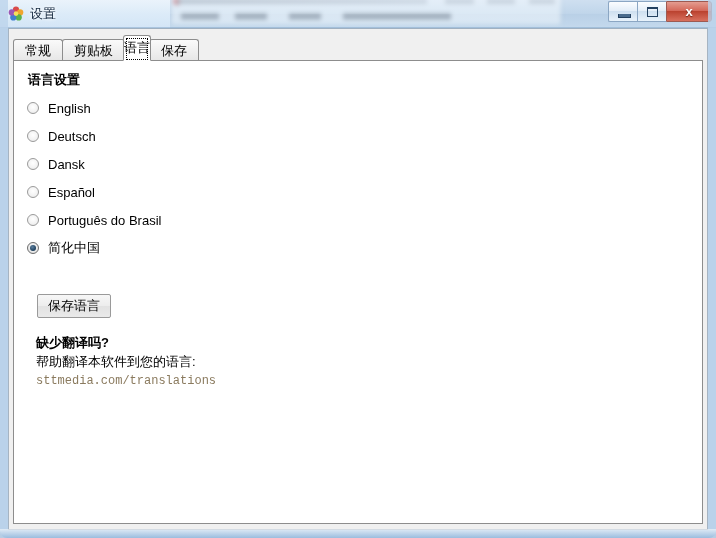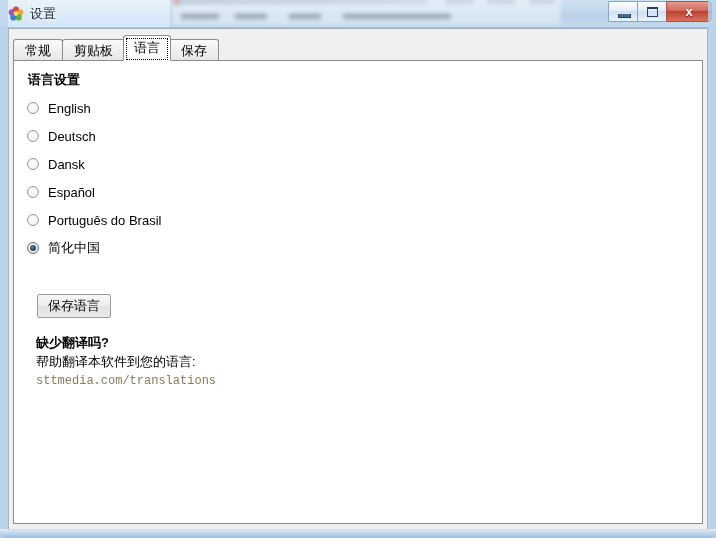--- a/index.html
+++ b/index.html
@@ -200,21 +200,21 @@
   }
   .tab.active {
     height: 26px;
     line-height: 24px;
     background: #ffffff;
     border: 1px solid #8d8d8d;
     border-bottom: 1px solid #ffffff;
     z-index: 3;
     margin-left: -1px;
     margin-right: -2px;
-    padding: 0 10px;
+    padding: 0 0;
   }
   .tab.active .tab-focus {
     position: absolute;
     left: 2px; top: 2px; right: 2px; bottom: 0px;
     border: 1px dotted #000;
     pointer-events: none;
   }
 
   
   #tabpage {

